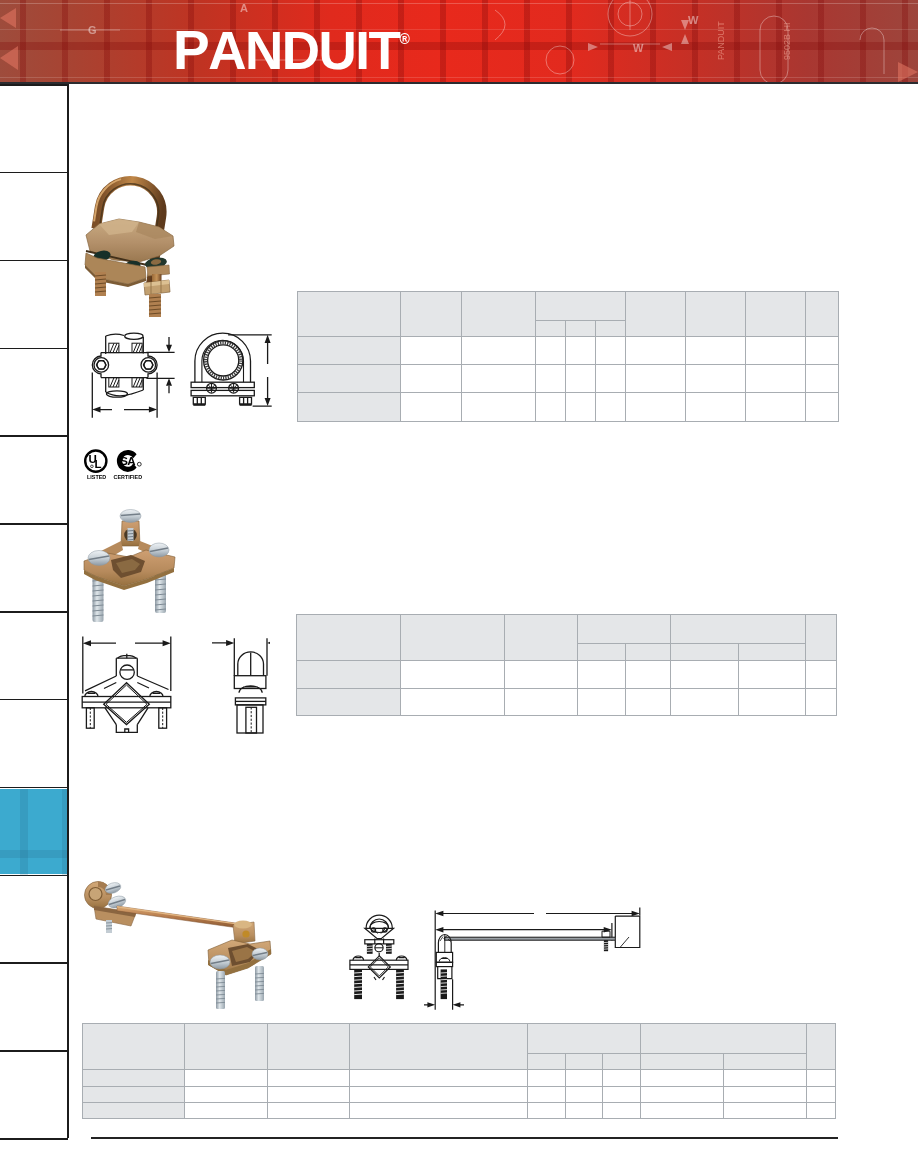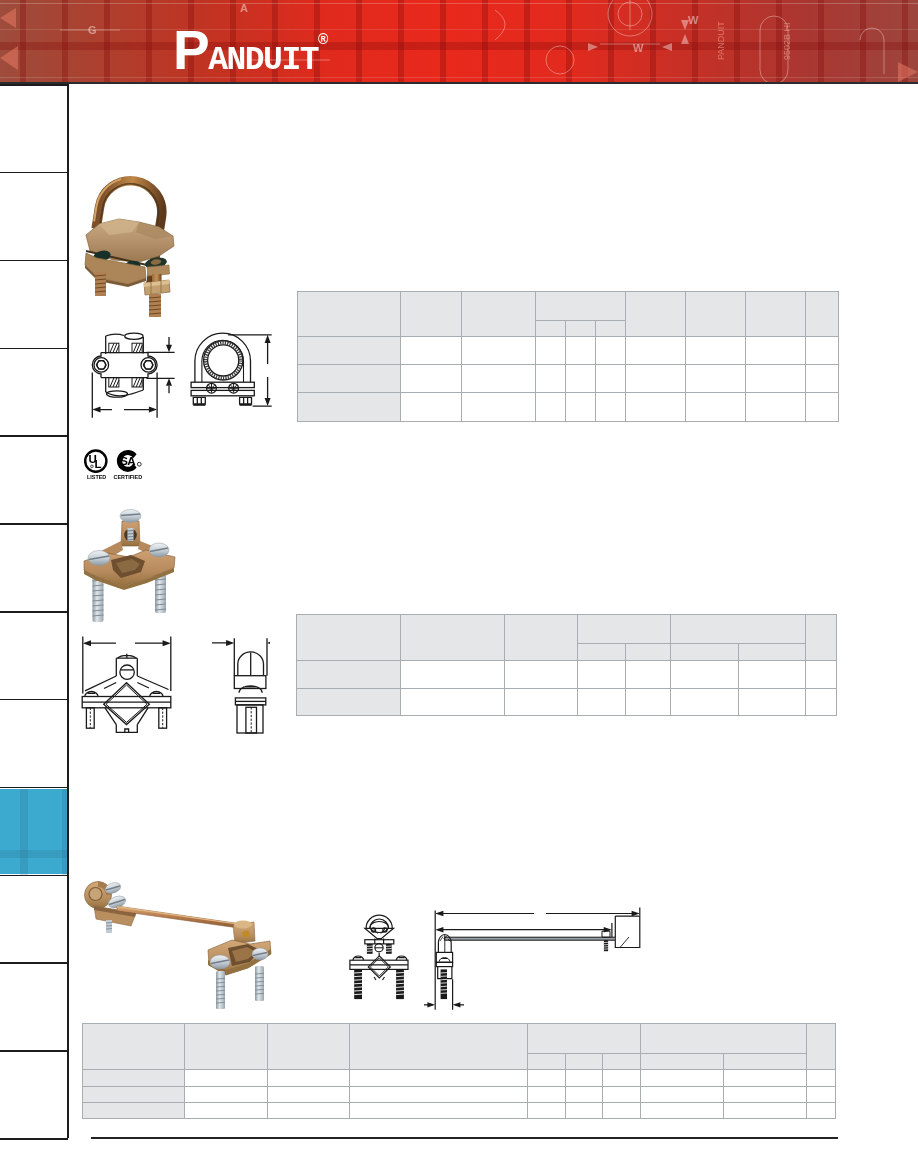--- a/index.html
+++ b/index.html
@@ -49,21 +49,21 @@
       <text x="724" y="60" transform="rotate(-90 724 60)">PANDUIT</text>
       <text x="790" y="60" transform="rotate(-90 790 60)">9502B HI</text>
     </g>
     <g fill="rgba(230,120,100,0.55)">
       <path d="M0 18 l16 10 v-20 z M0 58 l18 12 v-24 z"></path>
       <path d="M918 72 l-20 -10 v20 z"></path>
     </g>
   </svg>
 
   <div class="abs" style="left:173px;top:12px;height:54px;color:#fff;font-weight:bold;letter-spacing:-1.5px;white-space:nowrap;">
-    <span style="font-size:55px;line-height:54px;">P</span><span style="font-size:33px;line-height:54px;font-family:Liberation Mono, monospace;">ANDUIT</span><span style="font-size:14px;line-height:54px;vertical-align:25px;letter-spacing:0;">®</span>
+    <span style="font-size:55px;line-height:54px;">P</span><span style="font-size:53px;line-height:54px;">ANDUIT</span><span style="font-size:14px;line-height:54px;vertical-align:25px;letter-spacing:0;">®</span>
   </div>
 
   <div class="abs" style="left:0;top:82px;width:918px;height:2px;background:#2c2c30;"></div>
 </div>
 
 <div class="abs" style="left:67px;top:84px;width:2px;height:1054px;background:#1c1c1c;"></div>
 
 <div id="sidelines">
 <div class="abs" style="left:0;top:84.0px;width:68px;height:1.5px;background:#1c1c1c;"></div>
 <div class="abs" style="left:0;top:171.8px;width:68px;height:1.5px;background:#1c1c1c;"></div>

